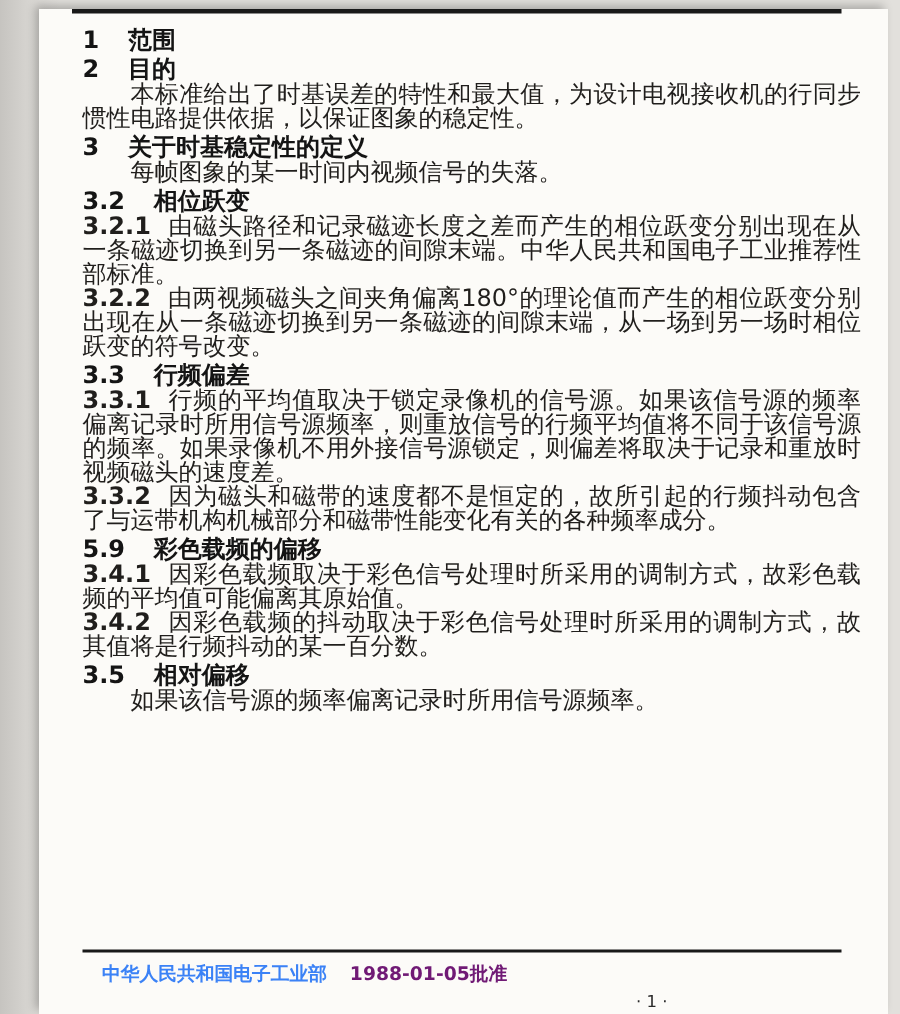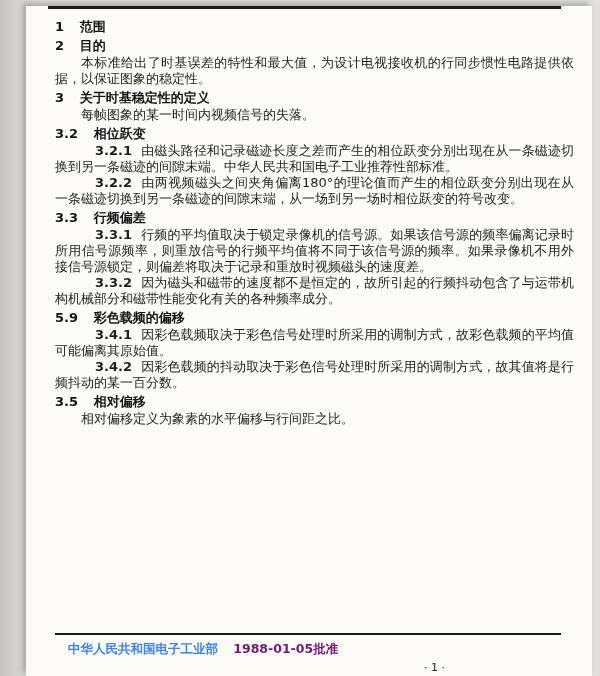--- a/index.html
+++ b/index.html
@@ -41,28 +41,28 @@
     color: #242424; white-space: nowrap;
   }
   .ref-iec {
     position: absolute; top: 84px; left: 358px;
     font-size: 12px; color: #242424; white-space: nowrap;
   }
   .rule-thick { height: 3px; background: #191919; margin: 0 31px 0 22px; }
   
   .doc-main {
     padding: 7px 18px 0 29px;
-    font-size: 13px; line-height: 16px; text-align: justify;
+    font-size: 16px; line-height: 16px; text-align: justify;
     color: #201e1c;
   }
   .sec { margin: 0; }
   .sec.heading { font-weight: bold; margin: 3px 0 1px; color: #141414; }
   .sec.heading .num { margin-right: 1.2em; }
   .sec.para { text-indent: 2em; }
-  .sec.numpara .num { font-weight: bold; margin-right: 0.7em; margin-left: 40px; }
+  .sec.numpara .num { font-weight: bold; margin-right: 0.7em; }
   
   .ftr { position: absolute; left: 0; right: 0; bottom: 2px; }
   .rule-footer { height: 2px; background: #191919; margin: 0 31px 0 29px; }
   .approve { padding: 6px 0 0 42px; font-size: 12.5px; white-space: nowrap; }
   .approve .aorg { font-weight: bold; color: #3b82f6; }
   .approve .adate { margin-left: 0.9em; color: #701a75; font-weight: bold; }
   .pageno { padding-left: 398px; margin-top: 3px; font-size: 11px; color: #2a2a2a; }
 </style>
 </head>
 <body>
@@ -82,21 +82,21 @@
         <div class="sec heading"><span class="num">3.2</span><span>相位跃变</span></div>
         <div class="sec numpara"><span class="num">3.2.1</span><span>由磁头路径和记录磁迹长度之差而产生的相位跃变分别出现在从一条磁迹切换到另一条磁迹的间隙末端。中华人民共和国电子工业推荐性部标准。</span></div>
         <div class="sec numpara"><span class="num">3.2.2</span><span>由两视频磁头之间夹角偏离180°的理论值而产生的相位跃变分别出现在从一条磁迹切换到另一条磁迹的间隙末端，从一场到另一场时相位跃变的符号改变。</span></div>
         <div class="sec heading"><span class="num">3.3</span><span>行频偏差</span></div>
         <div class="sec numpara"><span class="num">3.3.1</span><span>行频的平均值取决于锁定录像机的信号源。如果该信号源的频率偏离记录时所用信号源频率，则重放信号的行频平均值将不同于该信号源的频率。如果录像机不用外接信号源锁定，则偏差将取决于记录和重放时视频磁头的速度差。</span></div>
         <div class="sec numpara"><span class="num">3.3.2</span><span>因为磁头和磁带的速度都不是恒定的，故所引起的行频抖动包含了与运带机构机械部分和磁带性能变化有关的各种频率成分。</span></div>
         <div class="sec heading"><span class="num">5.9</span><span>彩色载频的偏移</span></div>
         <div class="sec numpara"><span class="num">3.4.1</span><span>因彩色载频取决于彩色信号处理时所采用的调制方式，故彩色载频的平均值可能偏离其原始值。</span></div>
         <div class="sec numpara"><span class="num">3.4.2</span><span>因彩色载频的抖动取决于彩色信号处理时所采用的调制方式，故其值将是行频抖动的某一百分数。</span></div>
         <div class="sec heading"><span class="num">3.5</span><span>相对偏移</span></div>
-        <div class="sec para"><span>相对偏移定义为象素的水平偏移与行间距之比。</span></div>
+        <div class="sec para"><span>如果该信号源的频率偏离记录时所用信号源频率。</span></div>
       </div>
 
     <div class="ftr">
       <div class="rule-footer"></div>
       <div class="approve">
         <span class="aorg">中华人民共和国电子工业部</span>
         <span class="adate">1988-01-05批准</span>
       </div>
       <div class="pageno">· 1 ·</div>
     </div>

